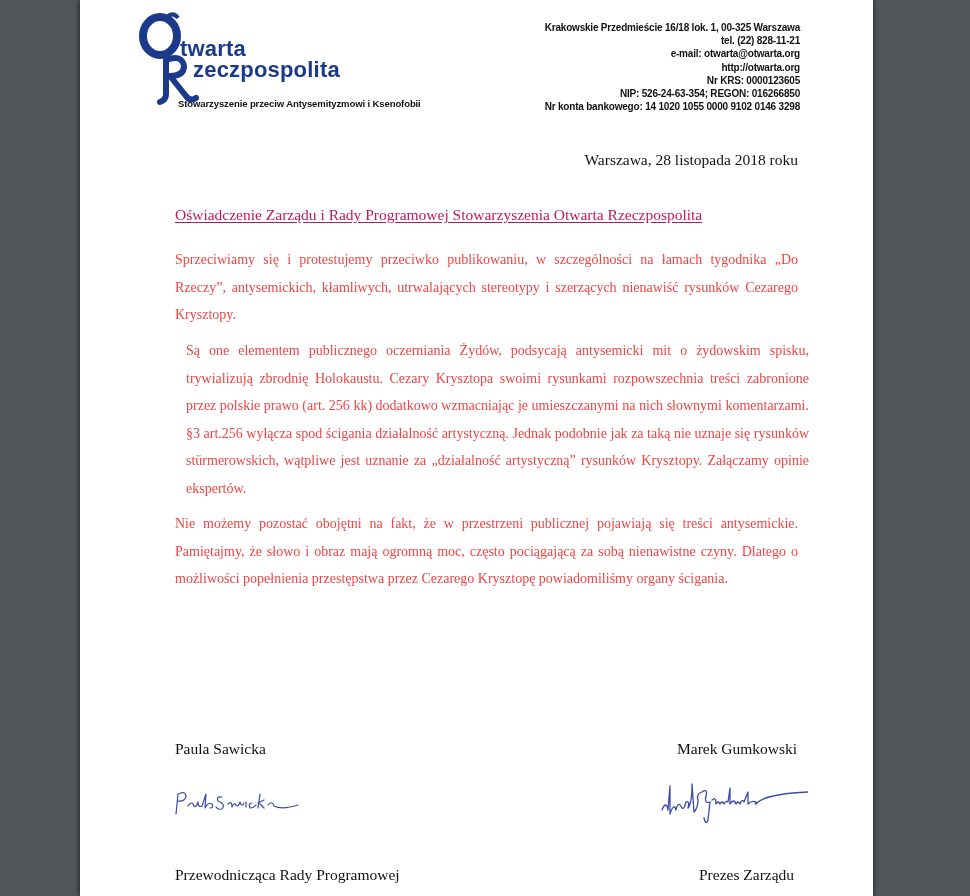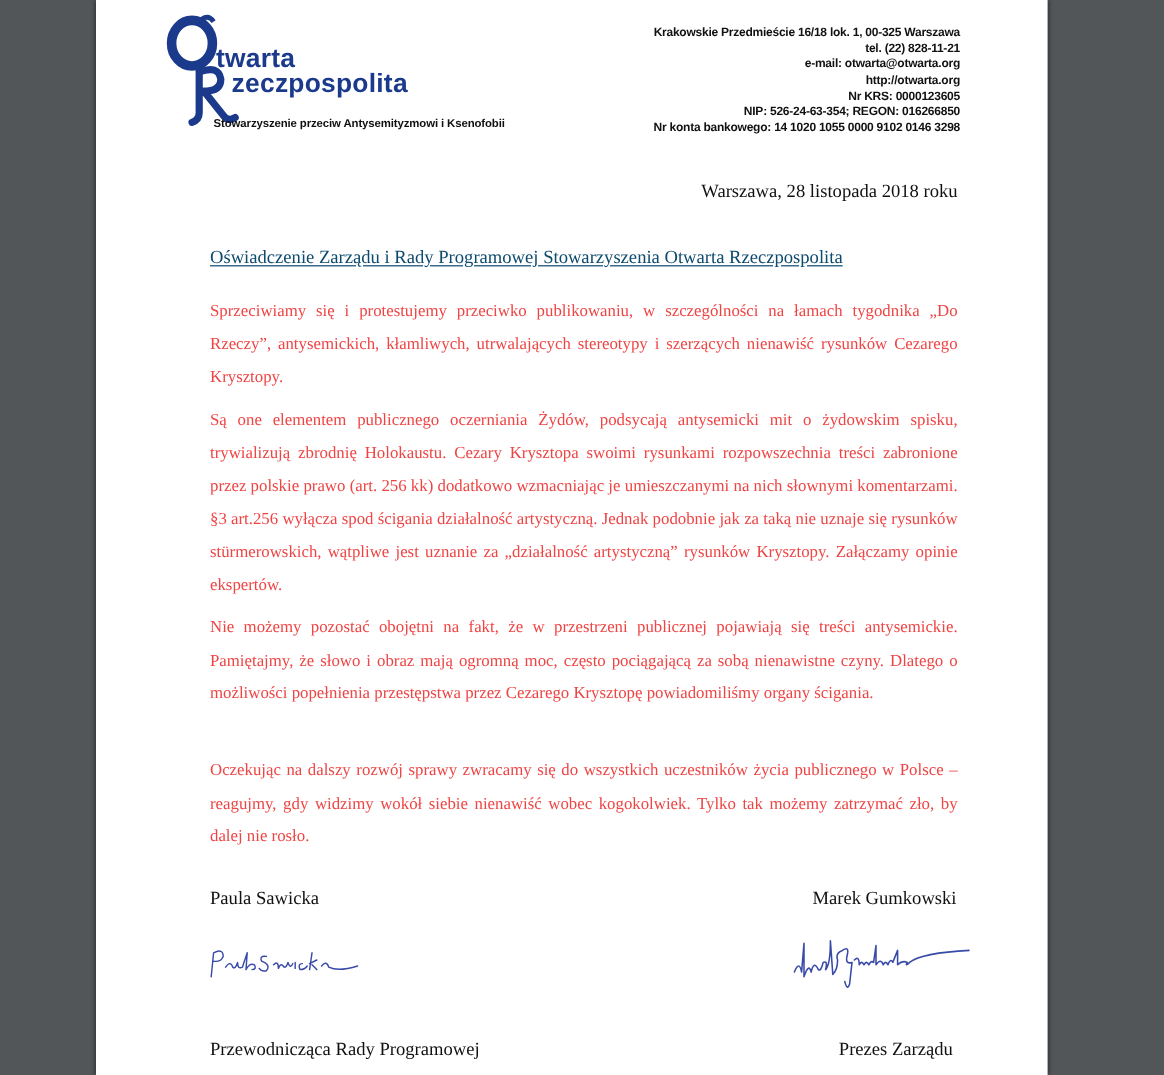--- a/index.html
+++ b/index.html
@@ -72,36 +72,36 @@
       top: 151px;
       font-size: 15.5px;
       color: #111;
       text-align: right;
     }
     .title {
       position: absolute;
       left: 95px;
       top: 206px;
       font-size: 15.5px;
-      color: #0c4a6e;
+      color: #be185d;
       text-decoration: underline;
       text-underline-offset: 2px;
       white-space: nowrap;
     }
     .para {
       position: absolute;
       left: 95px;
       width: 623px;
       font-size: 14px;
       line-height: 27.5px;
       color: #ef4444;
       text-align: justify;
     }
     .p1 { top: 246px; }
-    .p2 { top: 337px; }
+    .p2 { top: 337px; margin-left: 11px; }
     .p3 { top: 510px; }
     .p4 { top: 629px; }
     .sig-name {
       position: absolute;
       font-size: 15.5px;
       color: #111;
       white-space: nowrap;
       text-align: center;
     }
     .sig-left-name { left: 95px; top: 740px; }
@@ -142,21 +142,20 @@
     <div>Nr konta bankowego: 14 1020 1055 0000 9102  0146  3298</div>
   </div>
 
   <div class="date">Warszawa, 28 listopada 2018 roku</div>
 
   <div class="title">Oświadczenie Zarządu i Rady Programowej Stowarzyszenia Otwarta Rzeczpospolita</div>
 
   <p class="para p1">Sprzeciwiamy się i protestujemy przeciwko publikowaniu, w szczególności na łamach tygodnika „Do Rzeczy”, antysemickich, kłamliwych, utrwalających stereotypy i szerzących nienawiść rysunków Cezarego Krysztopy.</p>
   <p class="para p2">Są one elementem publicznego oczerniania Żydów, podsycają antysemicki mit o żydowskim spisku, trywializują zbrodnię Holokaustu. Cezary Krysztopa swoimi rysunkami rozpowszechnia treści  zabronione przez polskie prawo (art. 256 kk) dodatkowo wzmacniając je umieszczanymi na nich słownymi komentarzami. §3 art.256 wyłącza spod ścigania działalność artystyczną. Jednak podobnie jak za taką nie uznaje się rysunków stürmerowskich, wątpliwe jest uznanie za „działalność artystyczną” rysunków Krysztopy. Załączamy opinie ekspertów.</p>
   <p class="para p3">Nie możemy pozostać obojętni na fakt, że w przestrzeni publicznej pojawiają się treści antysemickie. Pamiętajmy, że słowo i obraz mają ogromną moc, często pociągającą za sobą nienawistne czyny. Dlatego o możliwości popełnienia przestępstwa przez Cezarego Krysztopę powiadomiliśmy organy ścigania.</p>
-  <p class="para p4">Oczekując na dalszy rozwój sprawy zwracamy się do wszystkich uczestników życia publicznego w Polsce – reagujmy, gdy widzimy wokół siebie nienawiść wobec kogokolwiek. Tylko tak możemy zatrzymać zło, by dalej nie rosło.</p>
 
   <div class="sig-name sig-left-name">Paula Sawicka</div>
   <div class="sig-name sig-right-name">Marek Gumkowski</div>
 
   <svg class="signature left" width="130" height="30" viewBox="0 0 130 30">
     <path d="M4 26 L6 6 Q14 2 14 9 Q12 14 6 13 M16 18 Q20 12 22 18 Q24 20 26 14 Q26 20 30 18 Q32 12 34 6 L33 20 Q36 14 40 16 Q42 20 38 20 M50 9 Q44 8 46 13 Q54 16 50 21 Q46 22 44 19 M56 16 Q60 12 60 19 Q62 14 64 17 Q66 20 68 14 Q70 20 72 15 M74 14 L74 19 M80 15 Q76 15 78 20 Q82 20 84 17 M88 6 L86 20 M86 15 L92 12 M88 16 L92 20 M96 17 Q100 12 102 18 Q110 22 126 17" fill="none" stroke="#3a4aa8" stroke-width="1.2" stroke-linecap="round" stroke-linejoin="round"></path>
   </svg>
 
   <svg class="signature right" width="150" height="50" viewBox="0 0 150 50">
     <path d="M4 30 Q8 20 10 30 L12 6 L12 34 Q16 22 18 30 Q20 20 24 28 Q26 30 28 22 Q32 20 30 28 Q34 24 34 4 L36 32 Q40 28 40 20 Q38 14 44 12 Q50 8 48 16 Q46 24 52 22 L50 40 Q48 46 46 38 M54 20 Q58 16 58 24 Q60 20 62 24 Q64 20 66 24 Q68 20 70 22 L72 8 L72 24 Q76 18 78 24 Q80 20 82 24 Q84 18 86 22 L90 12 L90 24 Q94 20 98 22 Q96 26 100 22 Q110 14 150 12" fill="none" stroke="#3a4aa8" stroke-width="1.3" stroke-linecap="round" stroke-linejoin="round"></path>

